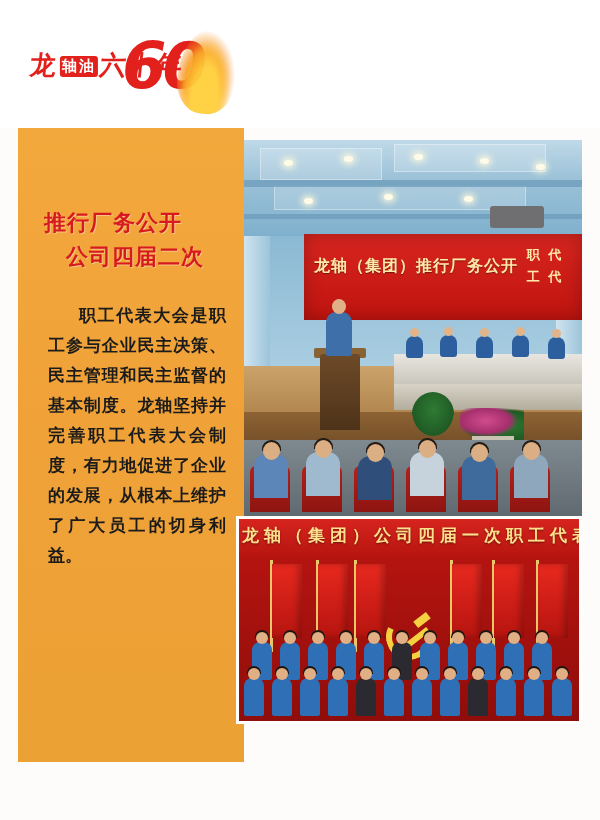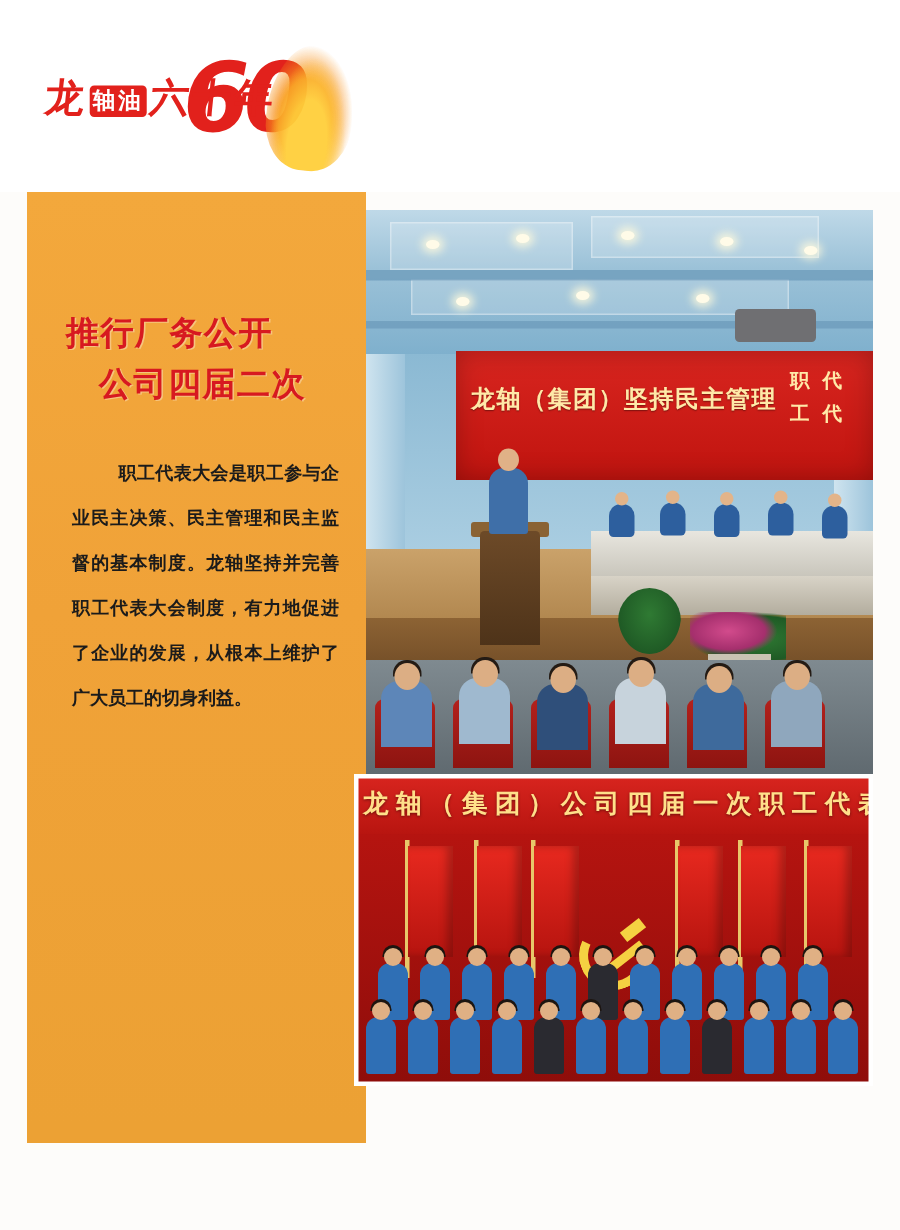--- a/index.html
+++ b/index.html
@@ -81,21 +81,21 @@
     line-height:34px;
     color:#d71920;
     letter-spacing:1px;
     text-shadow:1px 1px 0 rgba(255,255,255,.35);
   }
   .headline .l2{display:block;padding-left:22px;}
   .bodytext{
     position:absolute;left:30px;top:172px;width:178px;
     font-family:"DejaVu Serif", serif;
     font-weight:bold;
-    font-size:12px;
+    font-size:17px;
     line-height:30px;
     color:#1b1b1b;
     text-align:justify;
     text-indent:31px;
   }
   
   .photo-top{
     position:absolute;left:244px;top:140px;width:338px;height:380px;
     overflow:hidden;
     background:#0a2a4a;
@@ -322,21 +322,21 @@
       <div class="downlight" style="left:140px;top:54px;"></div>
       <div class="downlight" style="left:220px;top:56px;"></div>
       <div style="position:absolute;left:246px;top:66px;width:54px;height:22px;background:#6f6f72;border-radius:3px;"></div>
     </div>
 
     <div class="hall-wall"></div>
     <div class="wall-col" style="left:0;"></div>
     <div class="wall-col" style="left:312px;"></div>
 
     <div class="banner">
-      <div class="banner-text">龙轴（集团）坚持民主管理</div>
+      <div class="banner-text">龙轴（集团）推行厂务公开</div>
       <div class="banner-text2">职 代<br>工 代</div>
     </div>
 
     <div class="stage"></div>
     <div class="stage-front"></div>
 
     <div class="table-row"></div>
     <div class="table-skirt"></div>
     <div class="seated" style="left:162px;top:196px;">
         <span class="head"></span>

